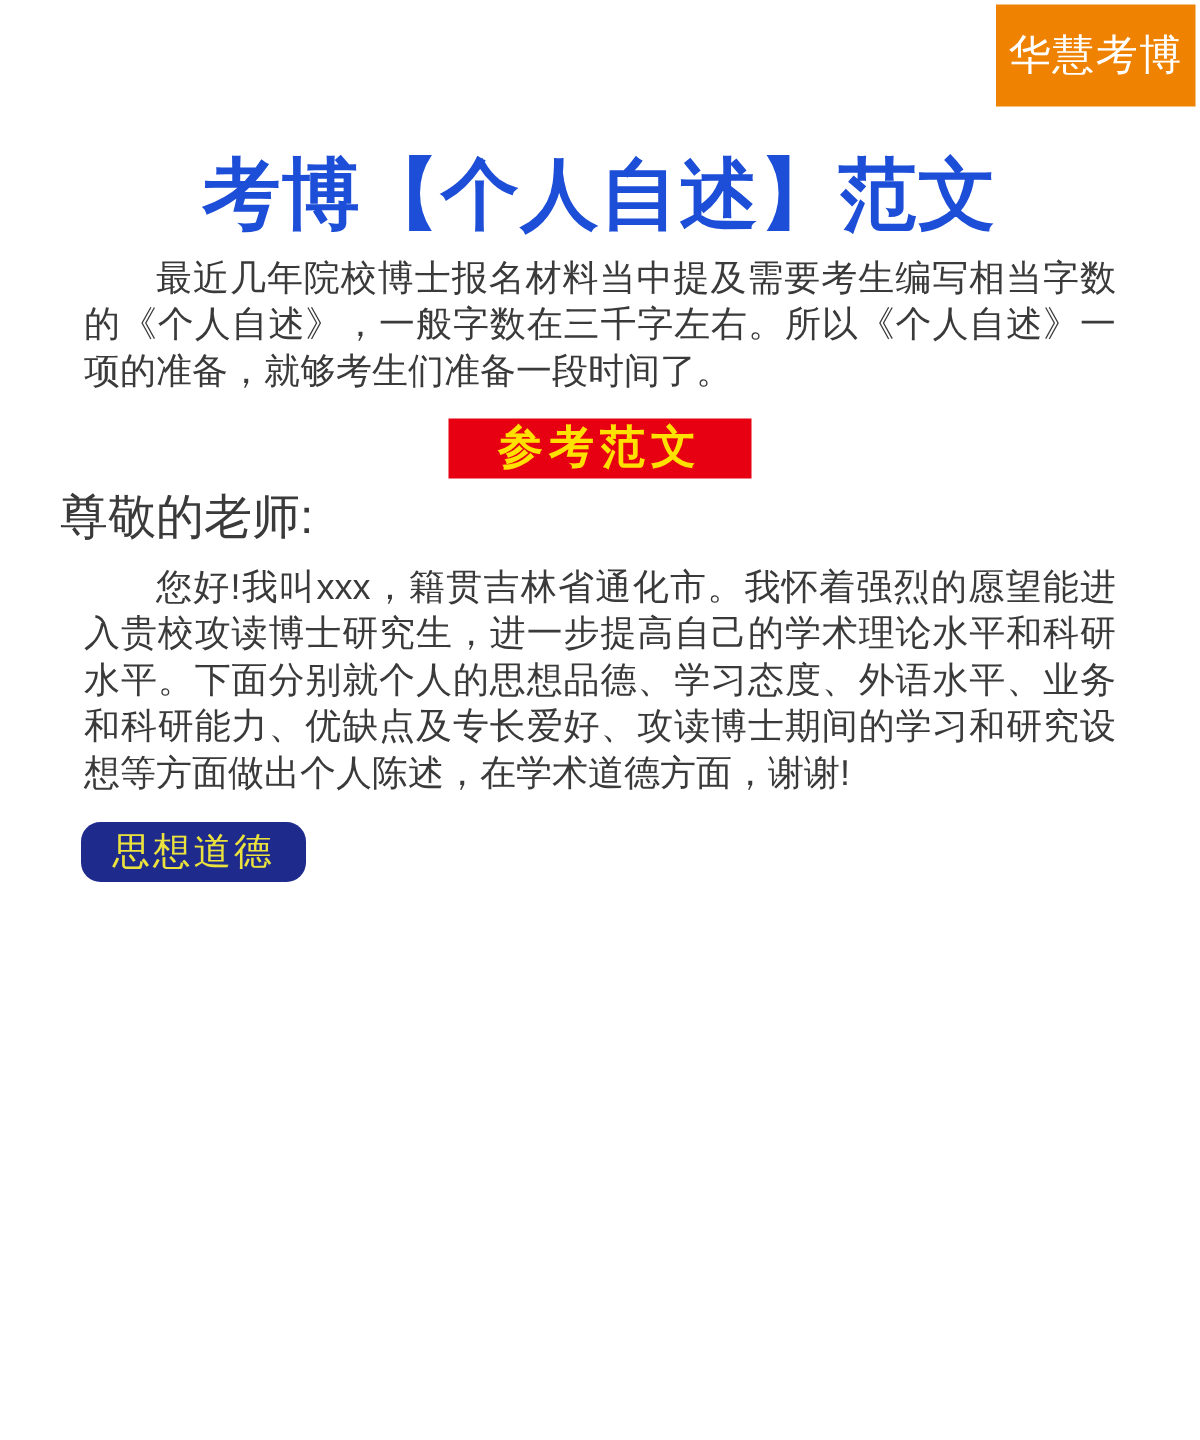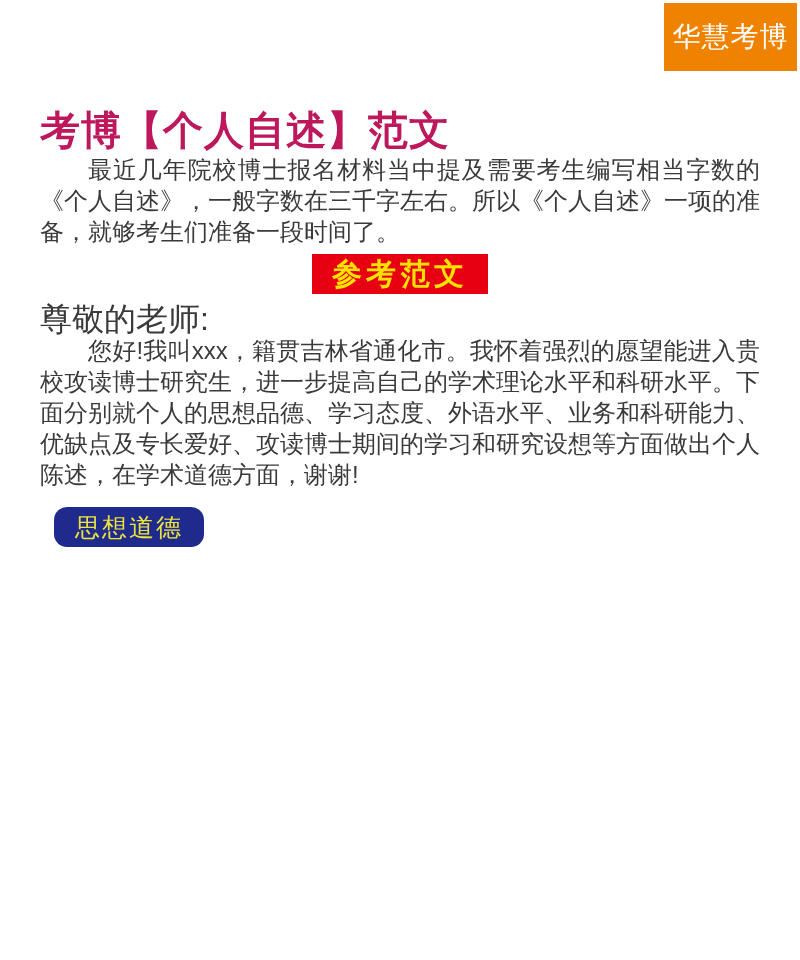--- a/index.html
+++ b/index.html
@@ -22,38 +22,38 @@
     color: #ffffff;
     font-size: 28px;
     letter-spacing: 1px;
     display: flex;
     align-items: center;
     justify-content: center;
   }
   .content { padding: 0 40px; }
   .title {
     margin: 106px 0 0 0;
-    text-align: left;
-    color: #be185d;
-    font-size: 40px;
+    text-align: center;
+    color: #1d4ed8;
+    font-size: 52px;
     font-weight: 700;
     letter-spacing: 1px;
     line-height: 48px;
   }
   p.body-text {
-    margin: 0;
+    margin: 16px;
     font-size: 24px;
     line-height: 31px;
     text-align: justify;
     text-indent: 2em;
     color: #3a3a3a;
   }
   .first-para { margin-top: 16px; }
   .banner {
-    width: 176px;
+    width: 202px;
     height: 40px;
     margin: 7px auto 0 auto;
     background: #e60012;
     color: #ffe100;
     font-size: 30px;
     font-weight: 700;
     letter-spacing: 4px;
     text-align: center;
     line-height: 40px;
   }

